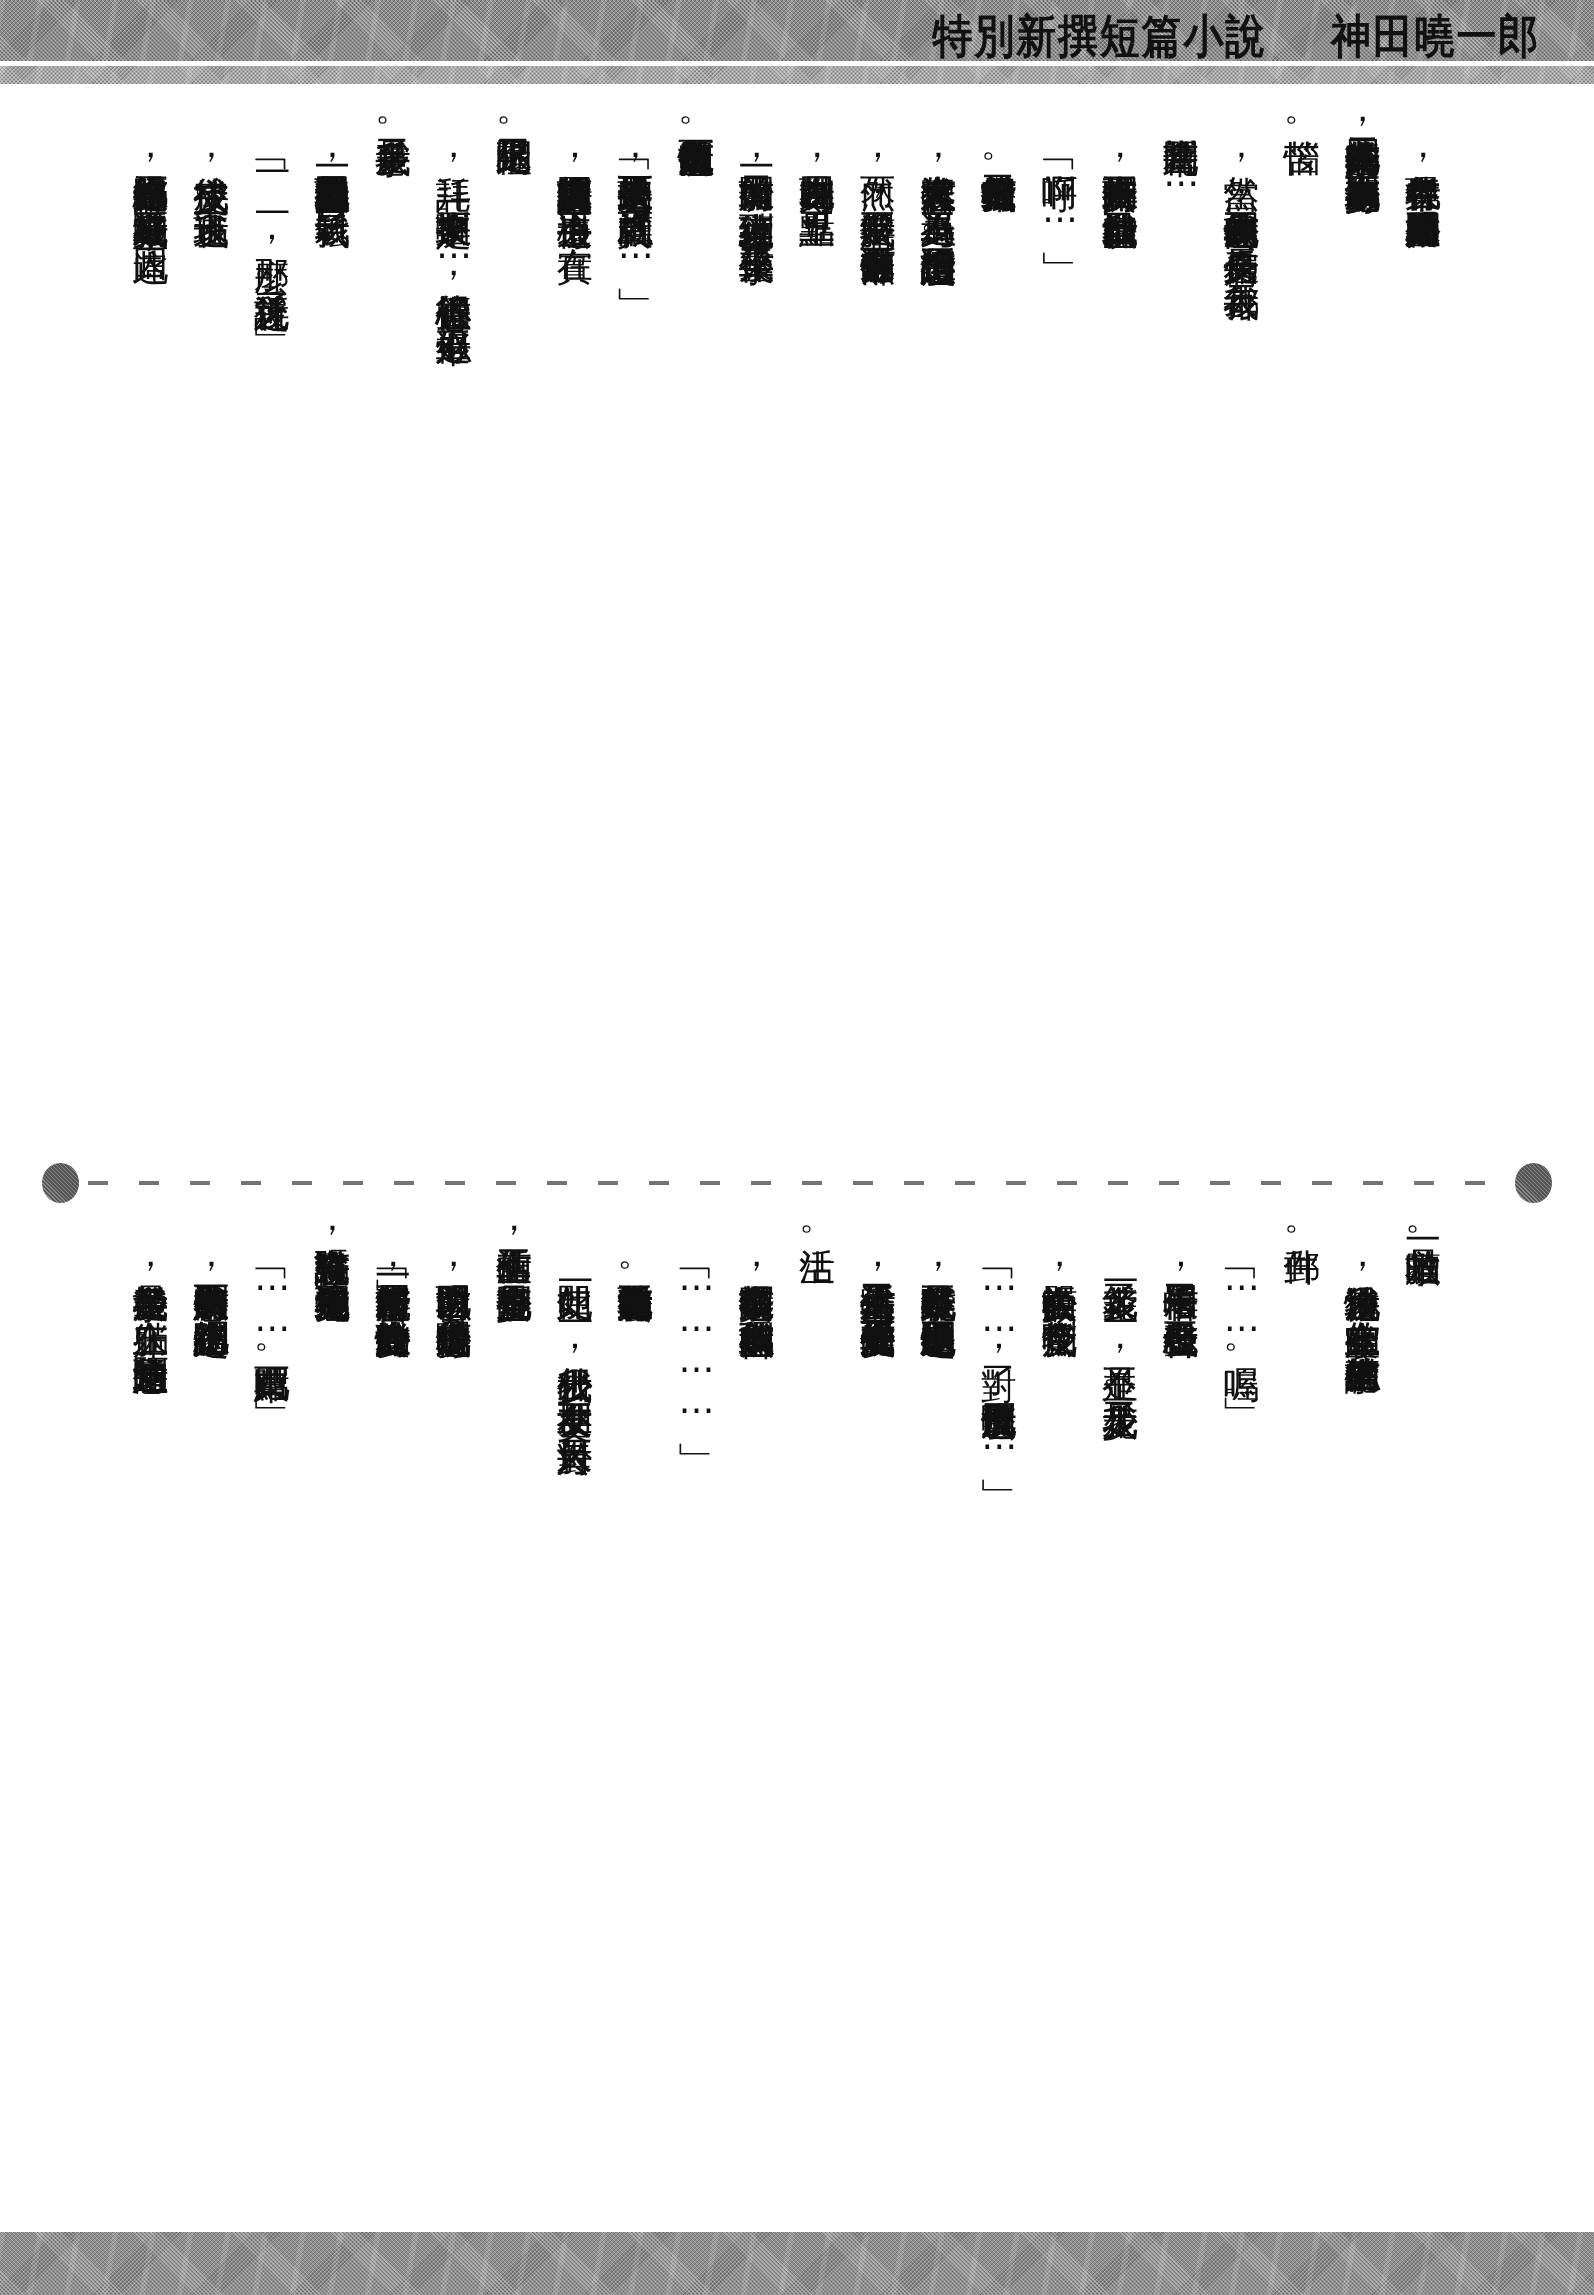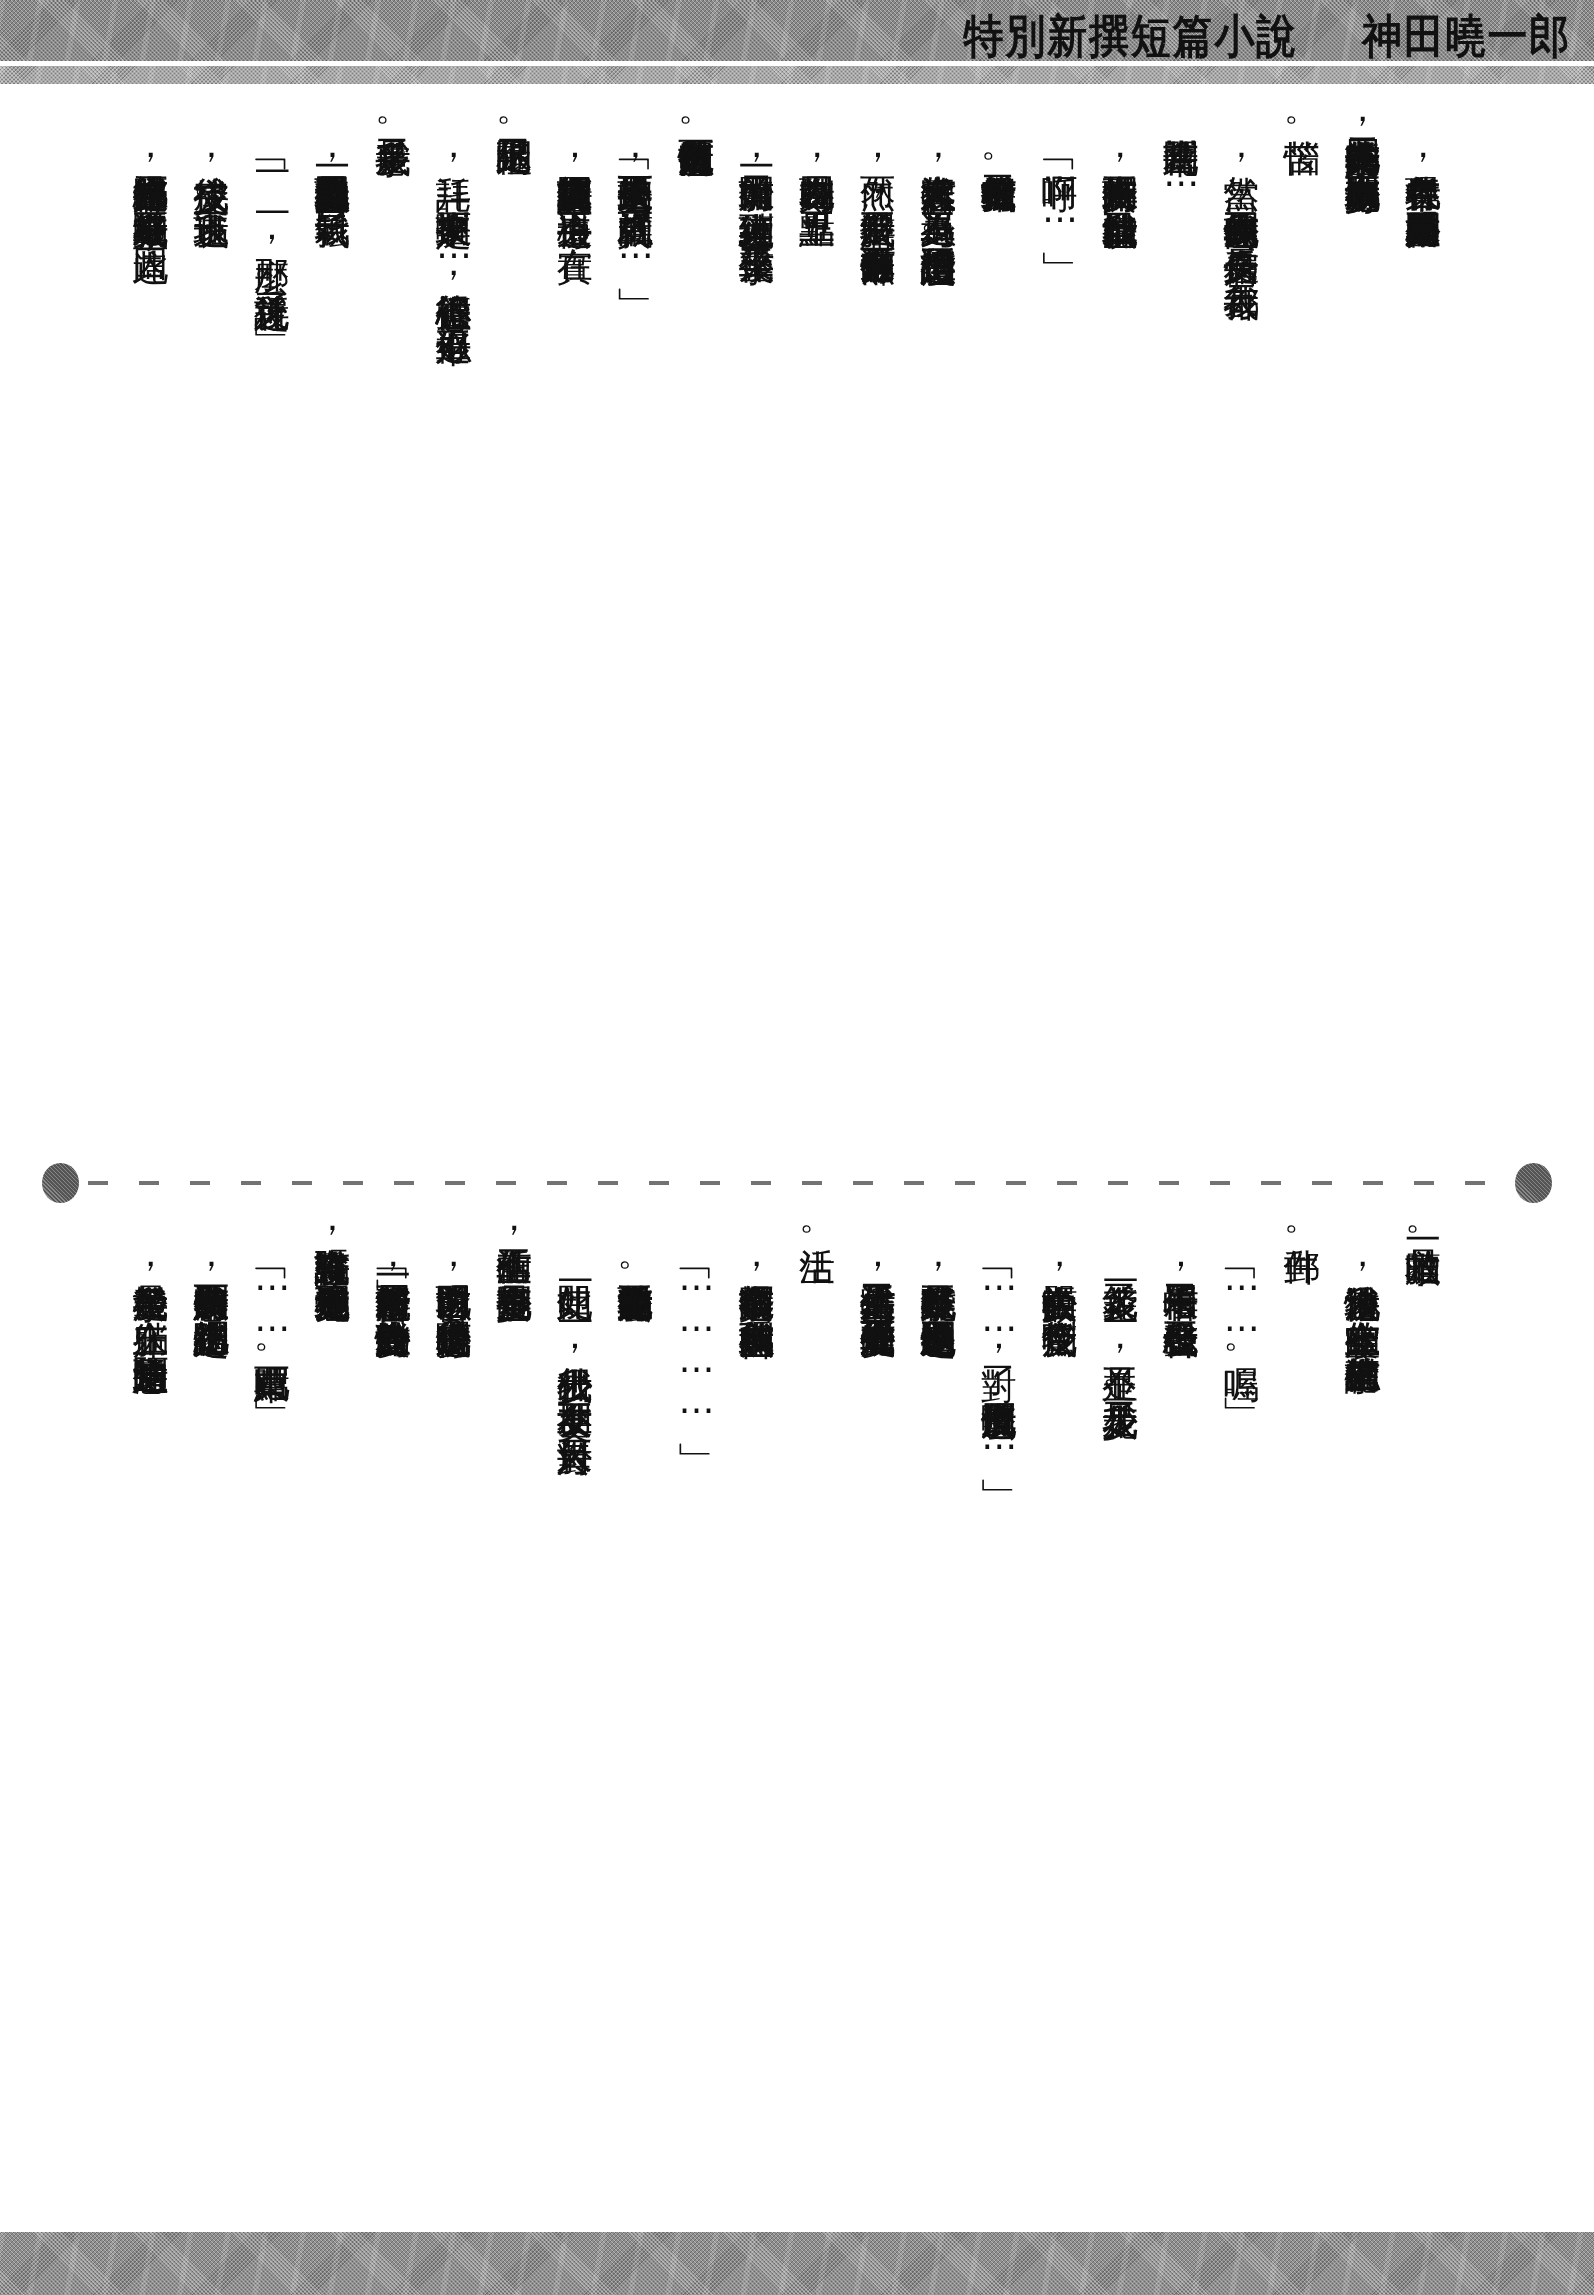--- a/index.html
+++ b/index.html
@@ -39,21 +39,21 @@
     background: #ffffff;
   }
   .header-band-bottom {
     top: 66px;
     height: 18.4px;
     background-color: #a8a8a8;
   }
   .header-title {
     position: absolute;
     top: 3.7px;
-    right: 23px;
+    right: 54px;
     display: flex;
     align-items: center;
     gap: 64px;
     height: 66px;
   }
   .header-title span {
     font-family: "DejaVu Sans", "Liberation Sans", sans-serif;
     font-weight: bold;
     font-size: 40px;
     letter-spacing: 1.8px;

